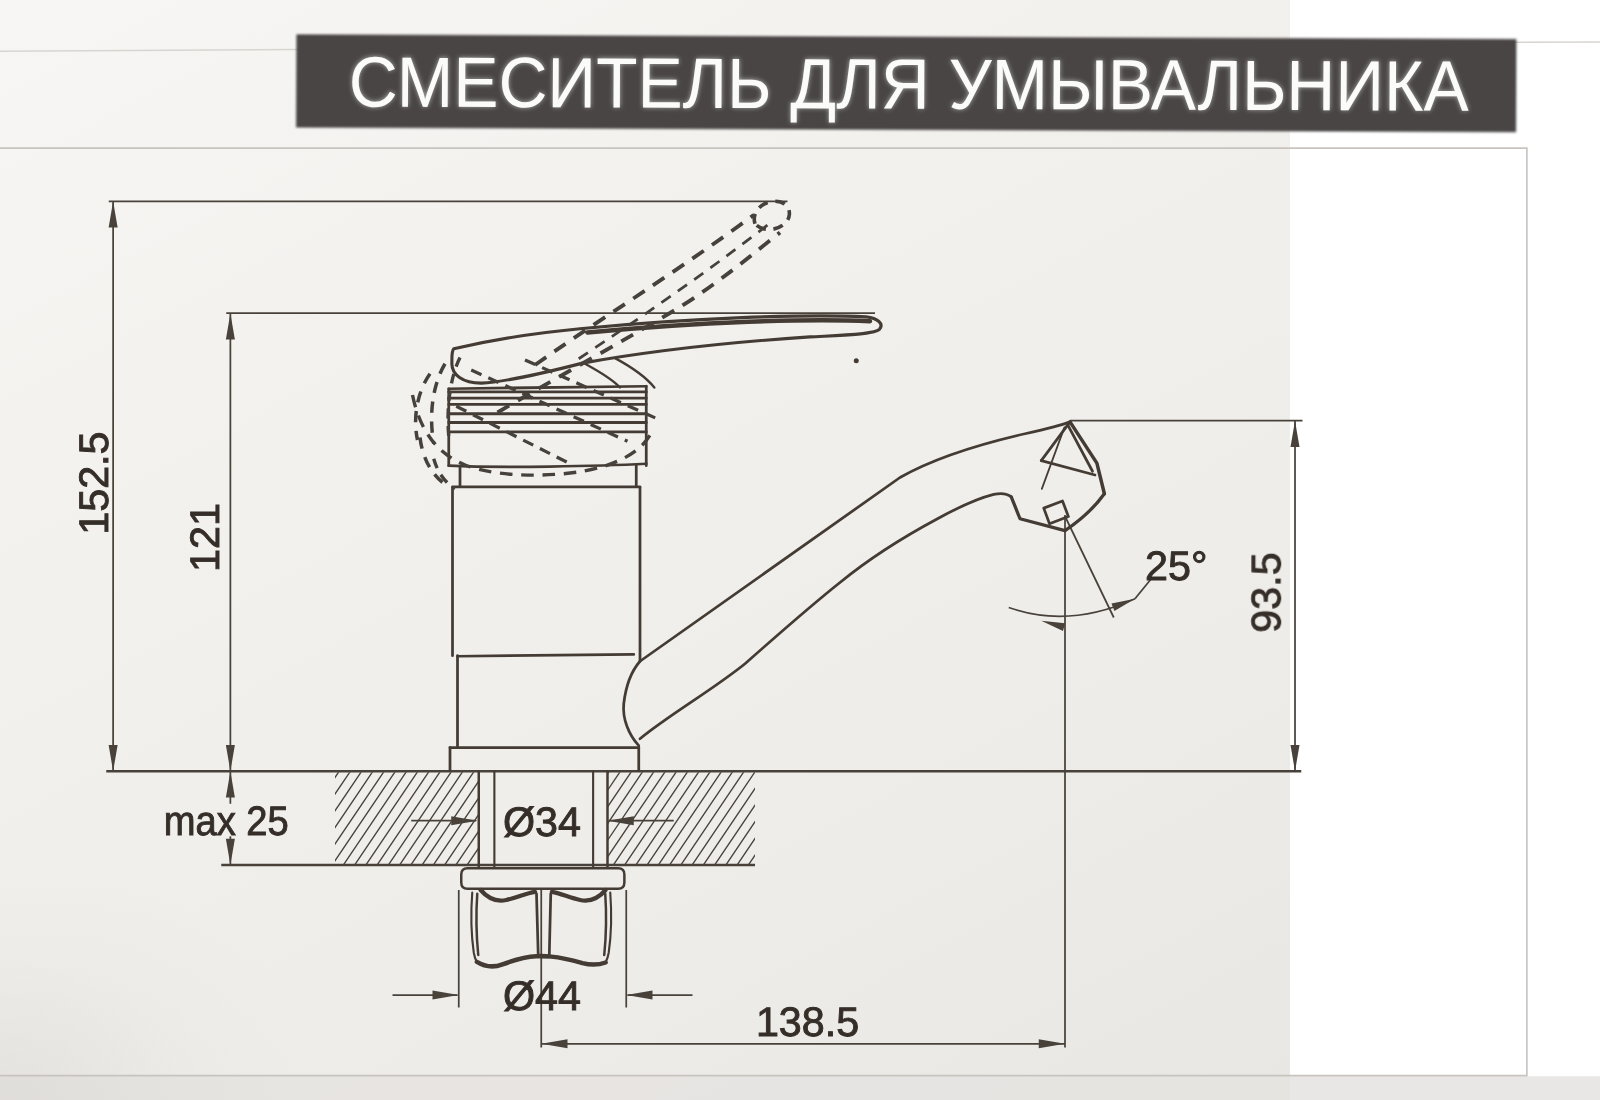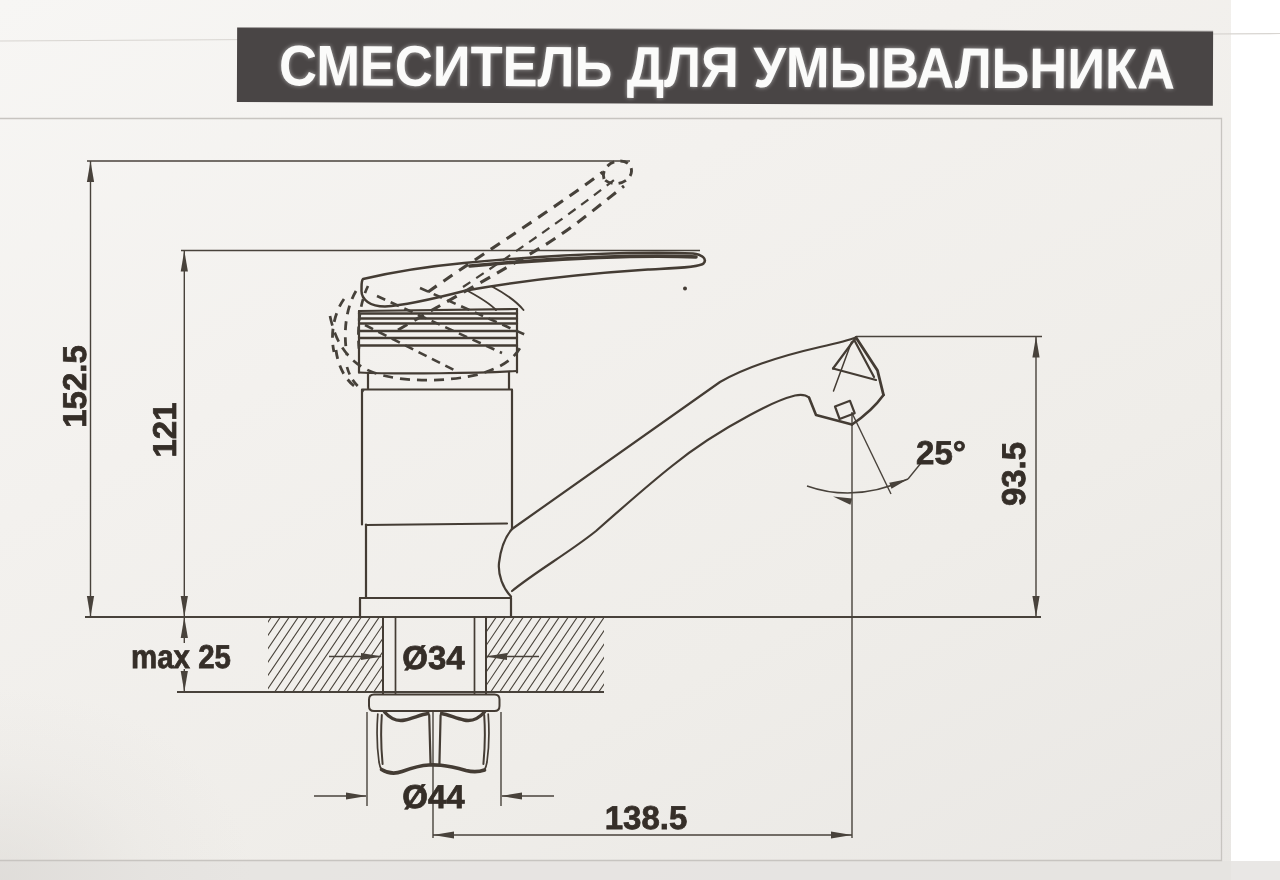--- a/index.html
+++ b/index.html
@@ -1,18 +1,18 @@
 <!DOCTYPE html>
 <html><head>
 <meta charset="utf-8">
 <style>
   html,body{margin:0;padding:0;width:1280px;height:880px;overflow:hidden;
     font-family:"Liberation Sans", sans-serif;-webkit-font-smoothing:antialiased;text-rendering:geometricPrecision;}
-  #page{position:relative;width:1231px;height:880px;transform:translateZ(0);
-    background:linear-gradient(152deg,#f7f6f4 0%,#f3f1ee 34%,#efede9 68%,#e9e7e4 100%);font-weight:bold;}
+  #page{position:relative;width:1032px;height:880px;transform:translateZ(0);
+    background:linear-gradient(152deg,#f7f6f4 0%,#f3f1ee 34%,#efede9 68%,#e9e7e4 100%);}
 </style>
 </head>
 <body>
 <div id="page">
 <svg width="1280" height="880" viewBox="0 0 1280 880" xmlns="http://www.w3.org/2000/svg">
   <defs>
     <filter id="blur06" x="-5%" y="-8%" width="110%" height="116%">
           <feGaussianBlur stdDeviation="0.7"></feGaussianBlur>
         </filter>
     <filter id="blur2" x="-5%" y="-20%" width="110%" height="140%">

